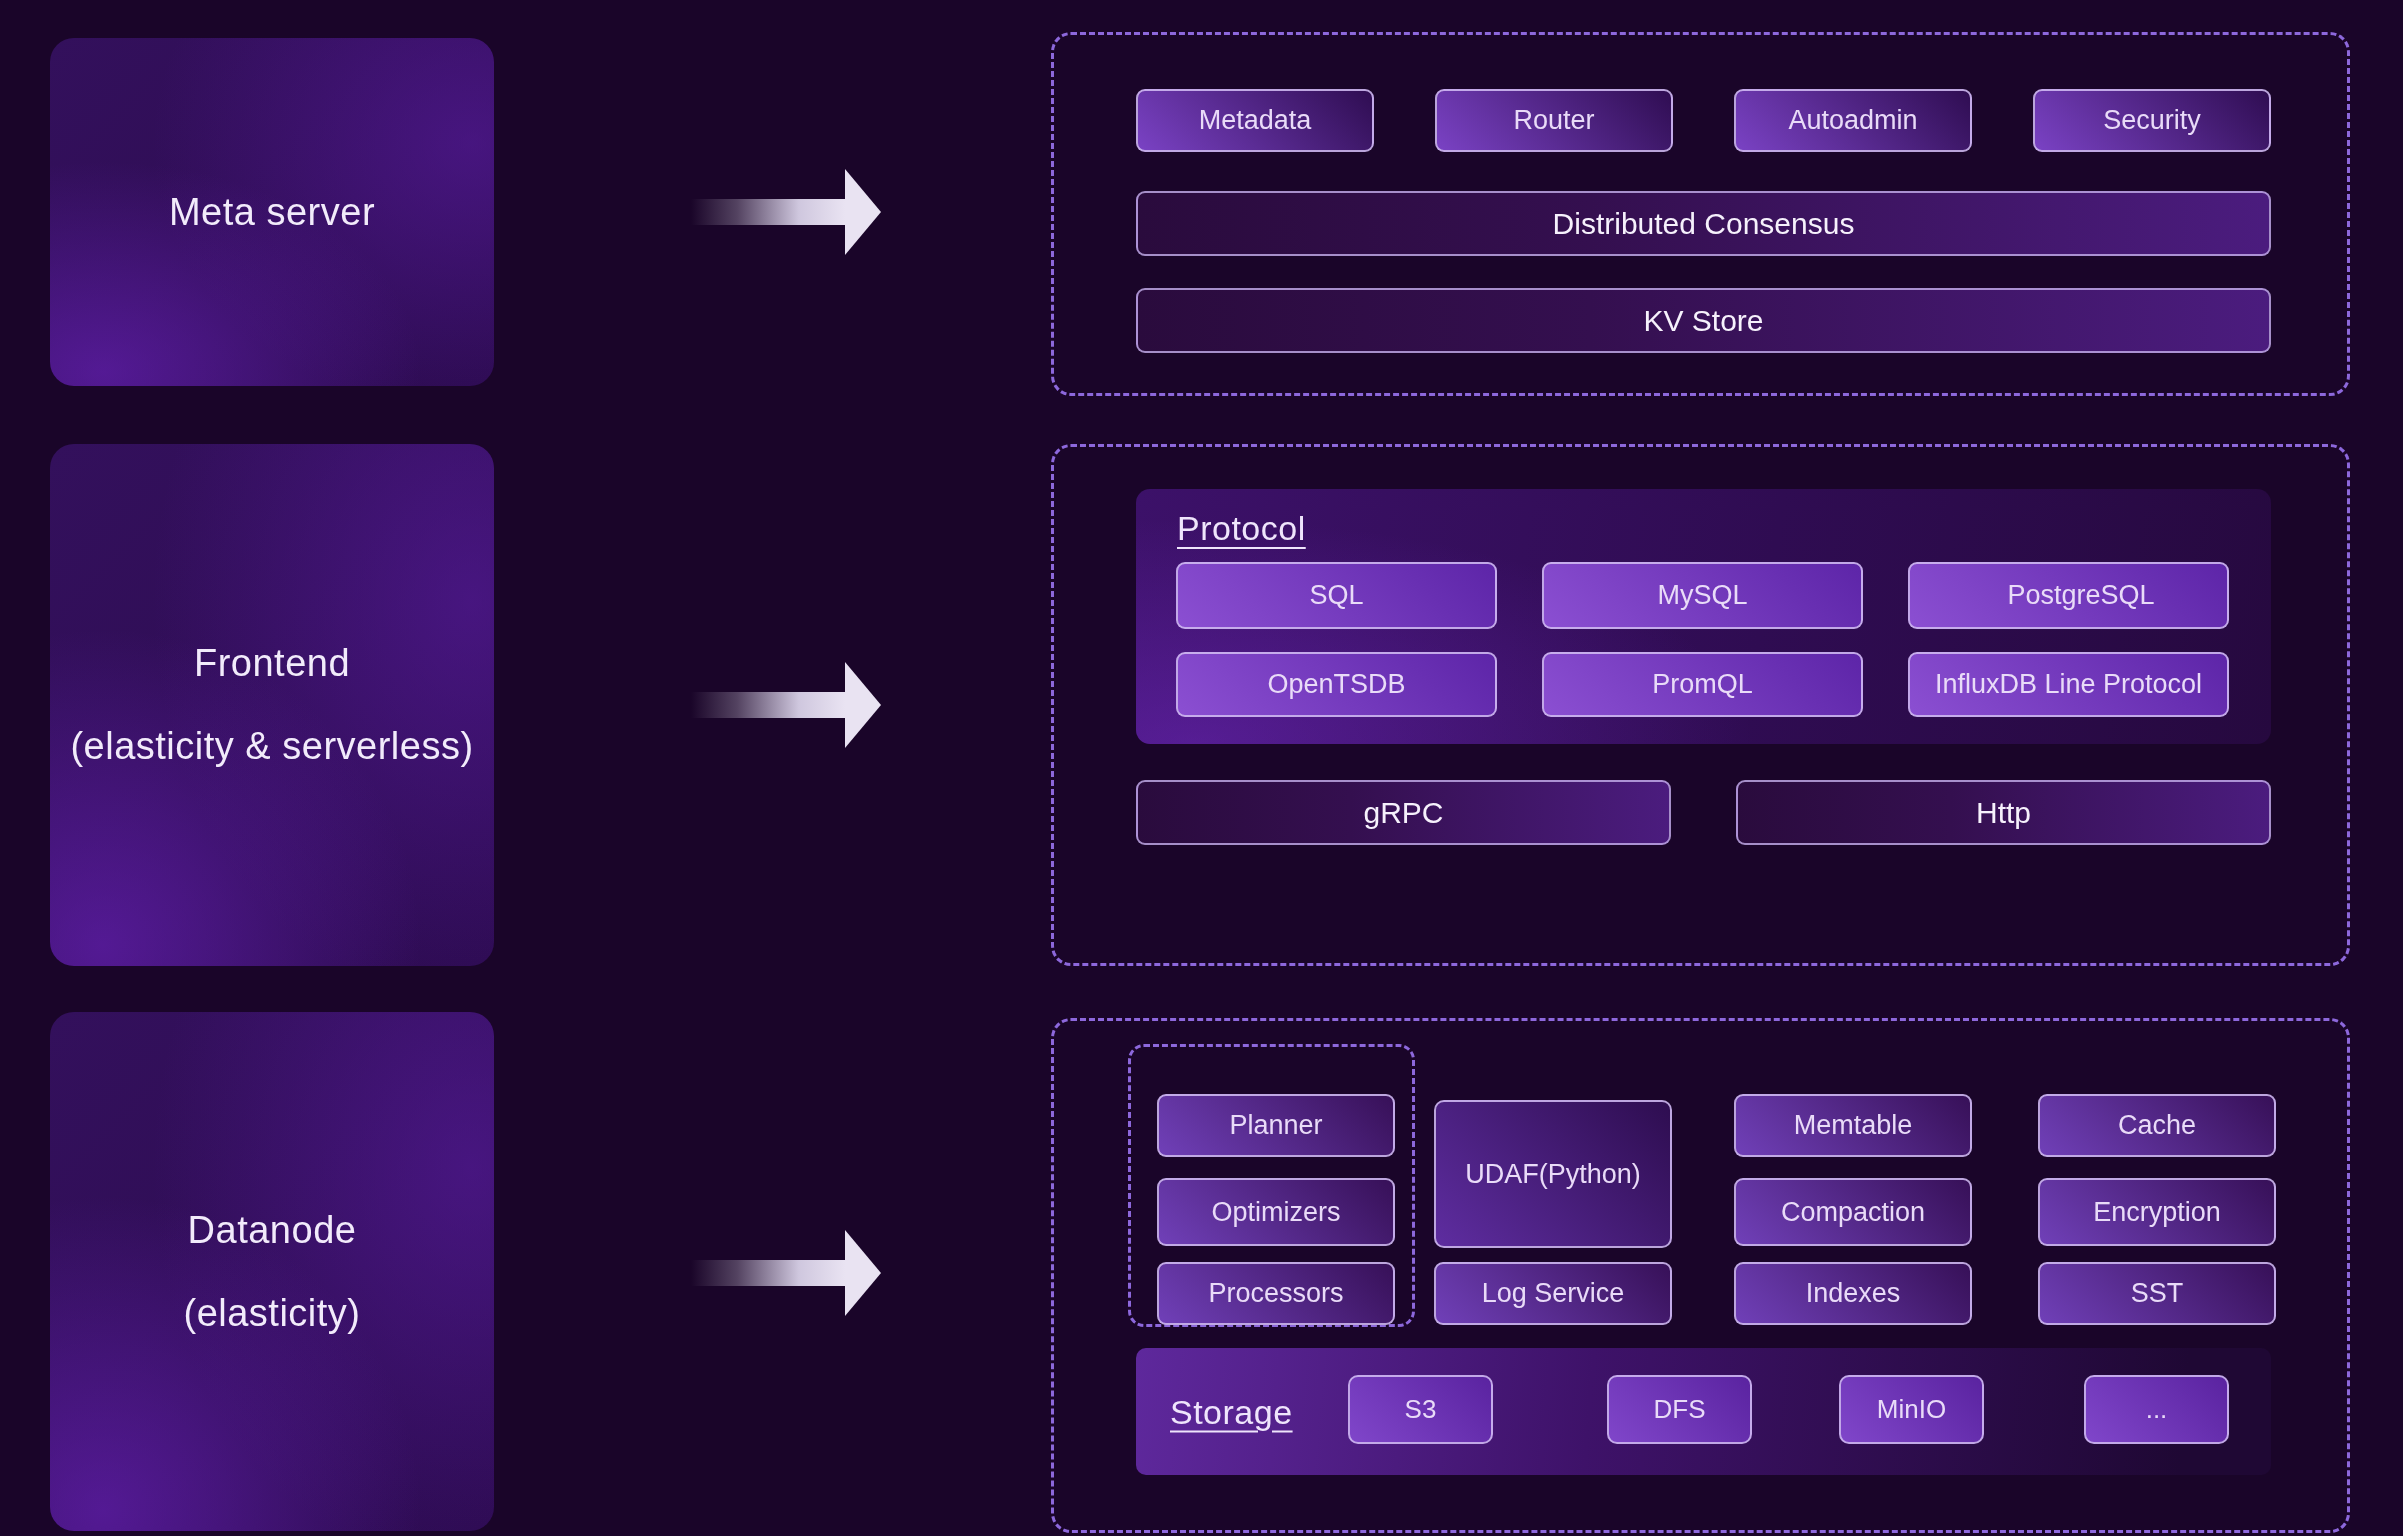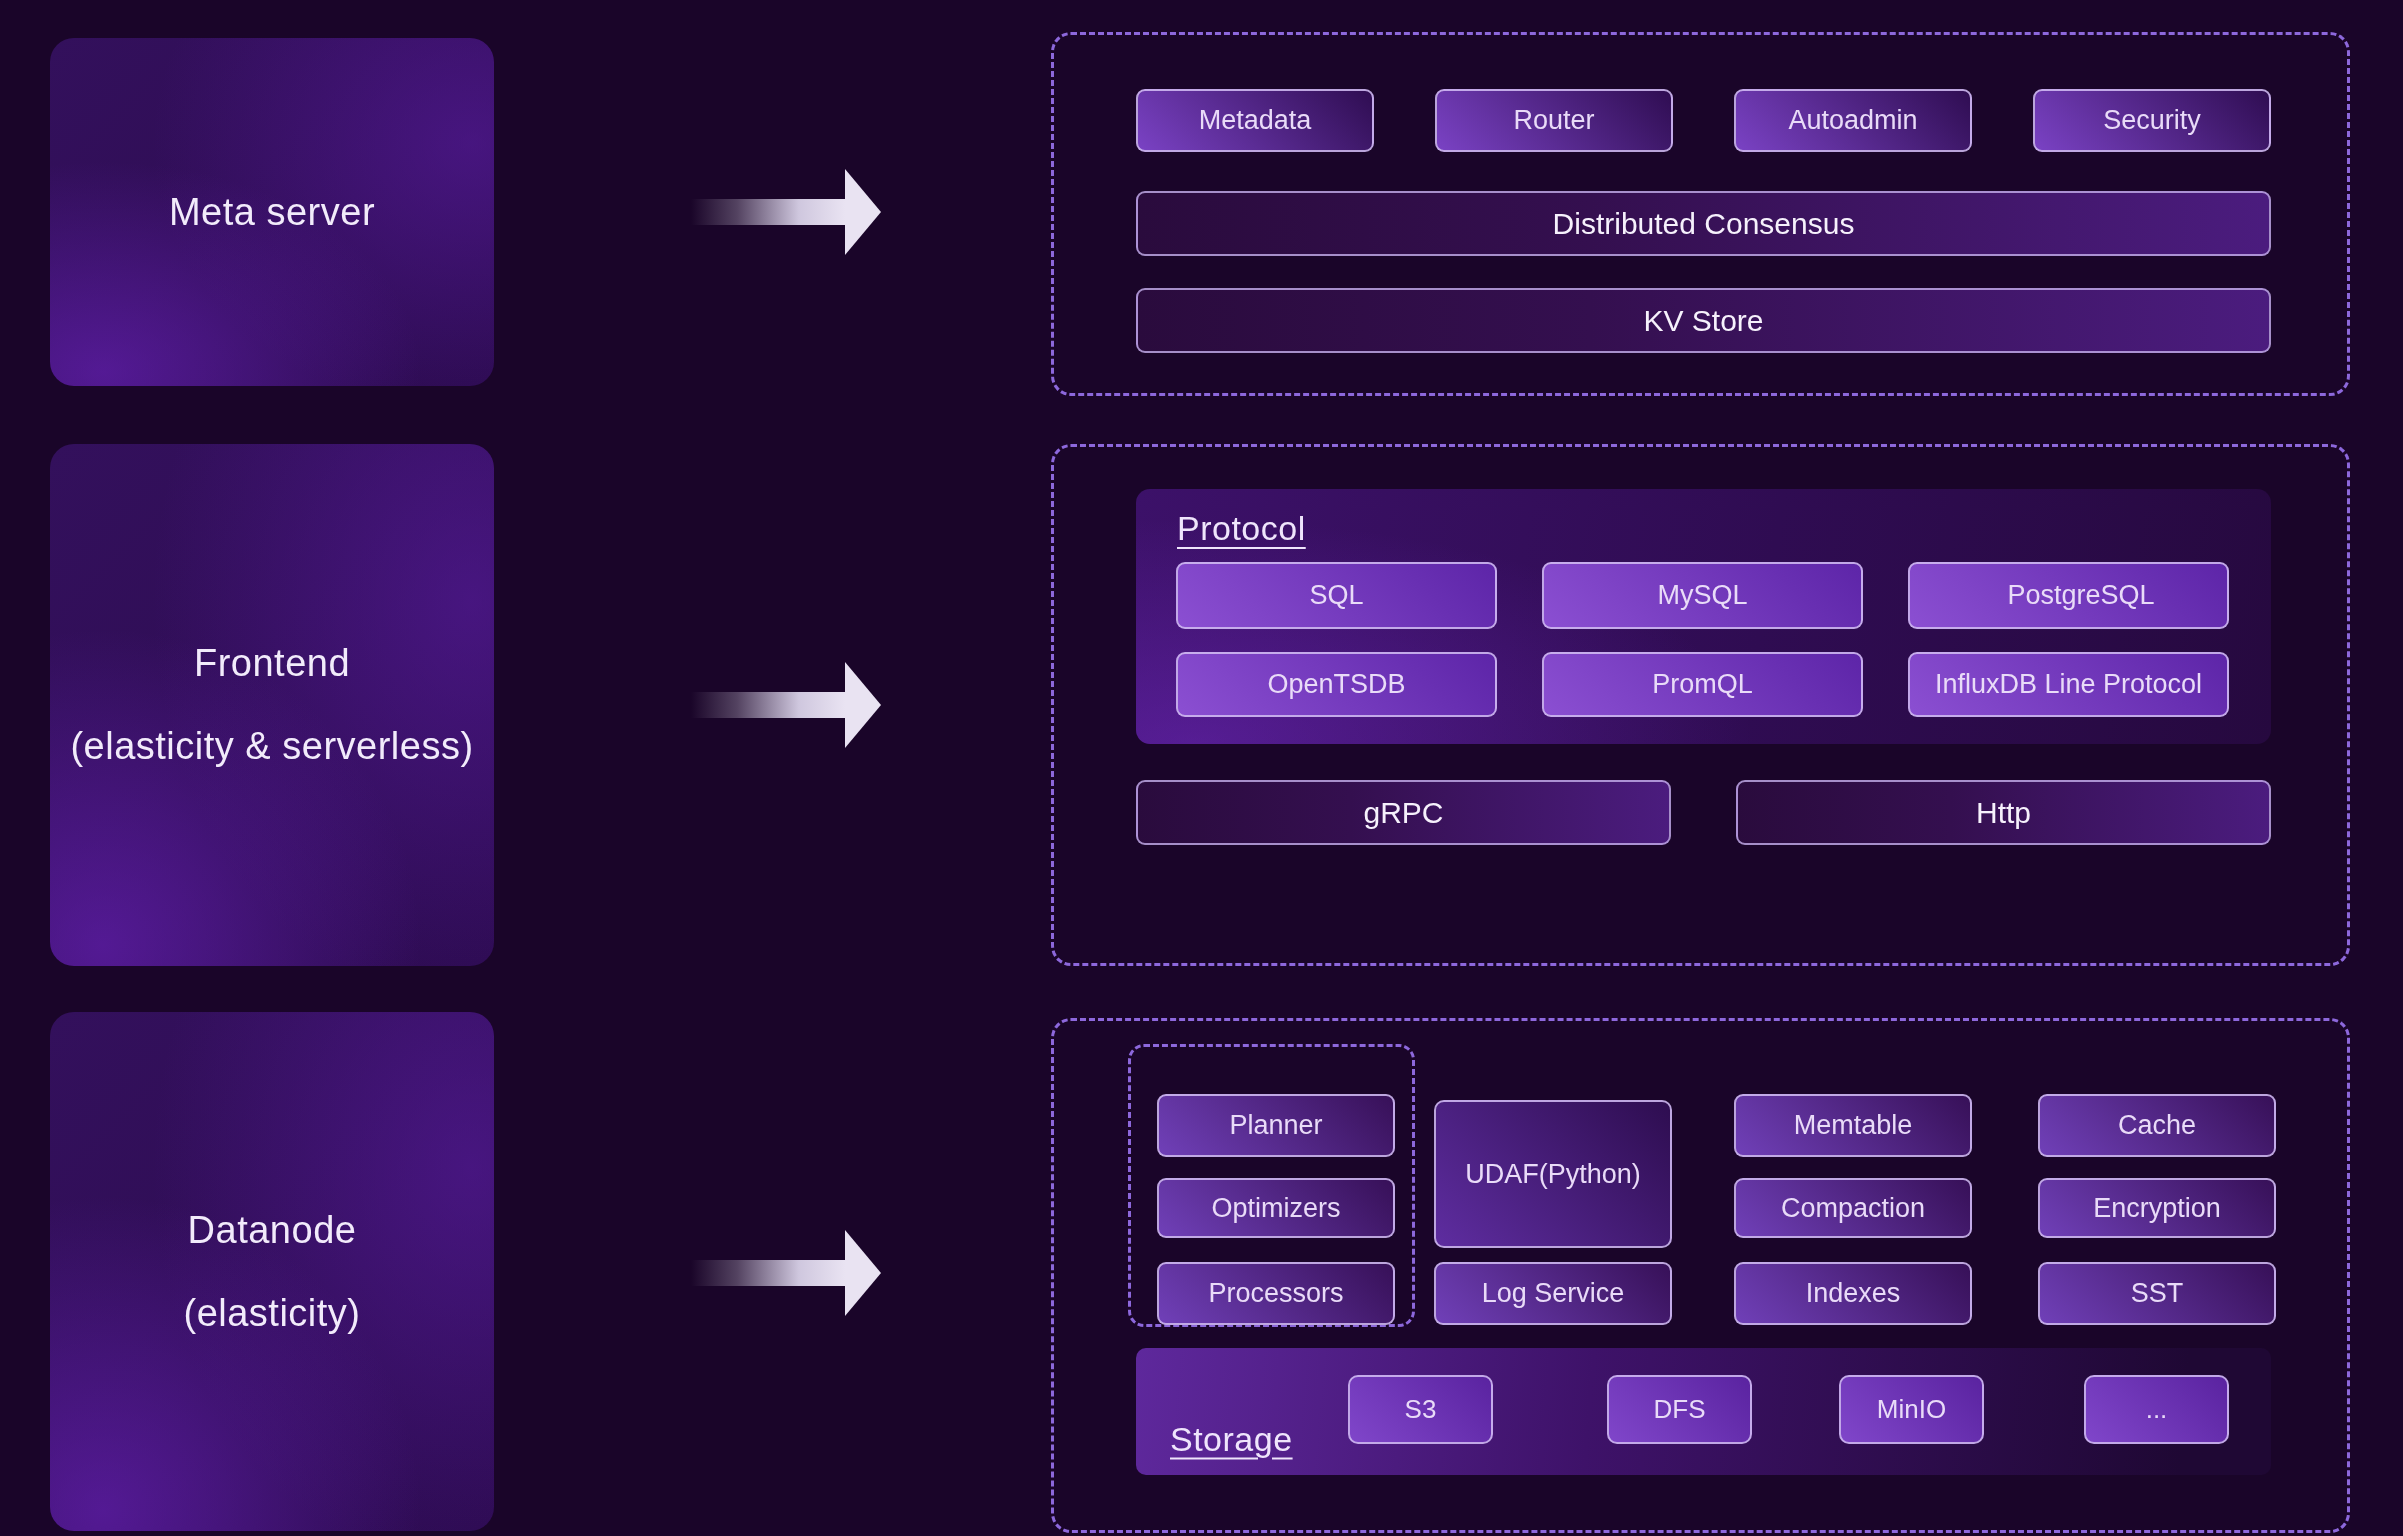--- a/index.html
+++ b/index.html
@@ -74,40 +74,40 @@
   }
   .storage-panel{
     left:82px;top:327px;width:1135px;height:127px;border-radius:10px;
     background:linear-gradient(95deg,#5e289c 0%,#3e1269 40%,#1f0834 92%);
   }
   .panel-title{
     position:absolute;font-size:34px;color:#efe5fc;letter-spacing:0.5px;
     text-decoration:underline;text-decoration-thickness:2px;text-underline-offset:7px;white-space:nowrap;
   }
   .protocol-title{left:41px;top:20px;}
-  .storage-title{left:34px;top:50%;transform:translateY(-50%);margin-top:27px;}
+  .storage-title{left:34px;top:50%;transform:translateY(-50%);}
   
   .c1 .b1{left:82px;top:54px;width:238px;height:63px;}
   .c1 .b2{left:381px;top:54px;width:238px;height:63px;}
   .c1 .b3{left:680px;top:54px;width:238px;height:63px;}
   .c1 .b4{left:979px;top:54px;width:238px;height:63px;}
   .c1 .bar1{left:82px;top:156px;width:1135px;height:65px;}
   .c1 .bar2{left:82px;top:253px;width:1135px;height:65px;}
   
   .protocol-panel .p1{left:40px;top:73px;width:321px;height:67px;}
   .protocol-panel .p2{left:406px;top:73px;width:321px;height:67px;}
   .protocol-panel .p3{left:772px;top:73px;width:321px;height:67px;padding-left:25px;}
   .protocol-panel .p4{left:40px;top:163px;width:321px;height:65px;}
   .protocol-panel .p5{left:406px;top:163px;width:321px;height:65px;}
   .protocol-panel .p6{left:772px;top:163px;width:321px;height:65px;}
   .c2 .bar-grpc{left:82px;top:333px;width:535px;height:65px;}
   .c2 .bar-http{left:682px;top:333px;width:535px;height:65px;}
   .c2 .bar-dqe{left:82px;top:424px;width:1135px;height:65px;}
   
-  .c3 .r1{top:50px;height:63px;} .c3 .r2{top:134px;height:60px;} .c3 .r3{top:218px;height:63px;}
+  .c3 .r1{top:50px;height:63px;} .c3 .r2{top:134px;height:68px;} .c3 .r3{top:218px;height:63px;}
   .c3 .col1{left:103px;width:238px;} .c3 .col2{left:380px;width:238px;}
   .c3 .col3{left:680px;width:238px;} .c3 .col4{left:984px;width:238px;}
   .c3 .udaf-btn{left:380px;top:50px;width:238px;height:148px;margin-top:29px;}
   .storage-panel .s1{left:212px;top:27px;width:145px;height:69px;}
   .storage-panel .s2{left:457px;top:27px;width:145px;height:69px;margin-left:14px;}
   .storage-panel .s3{left:703px;top:27px;width:145px;height:69px;}
   .storage-panel .s4{left:948px;top:27px;width:145px;height:69px;}
 </style>
 </head>
 <body>

